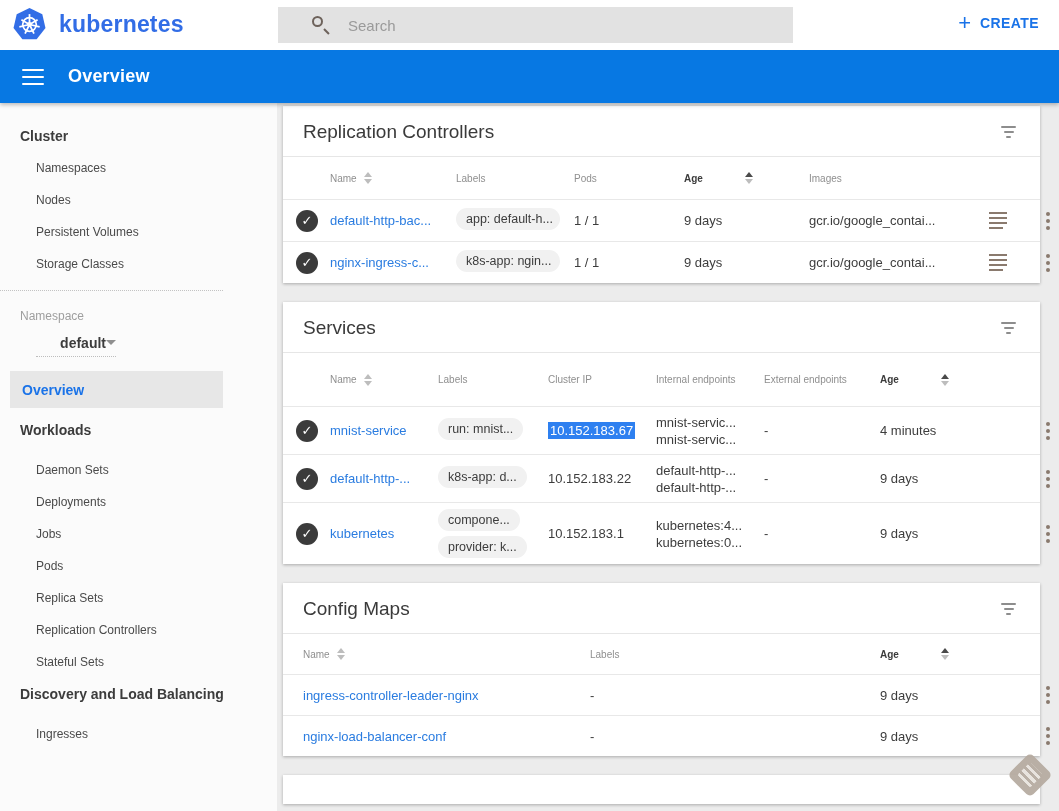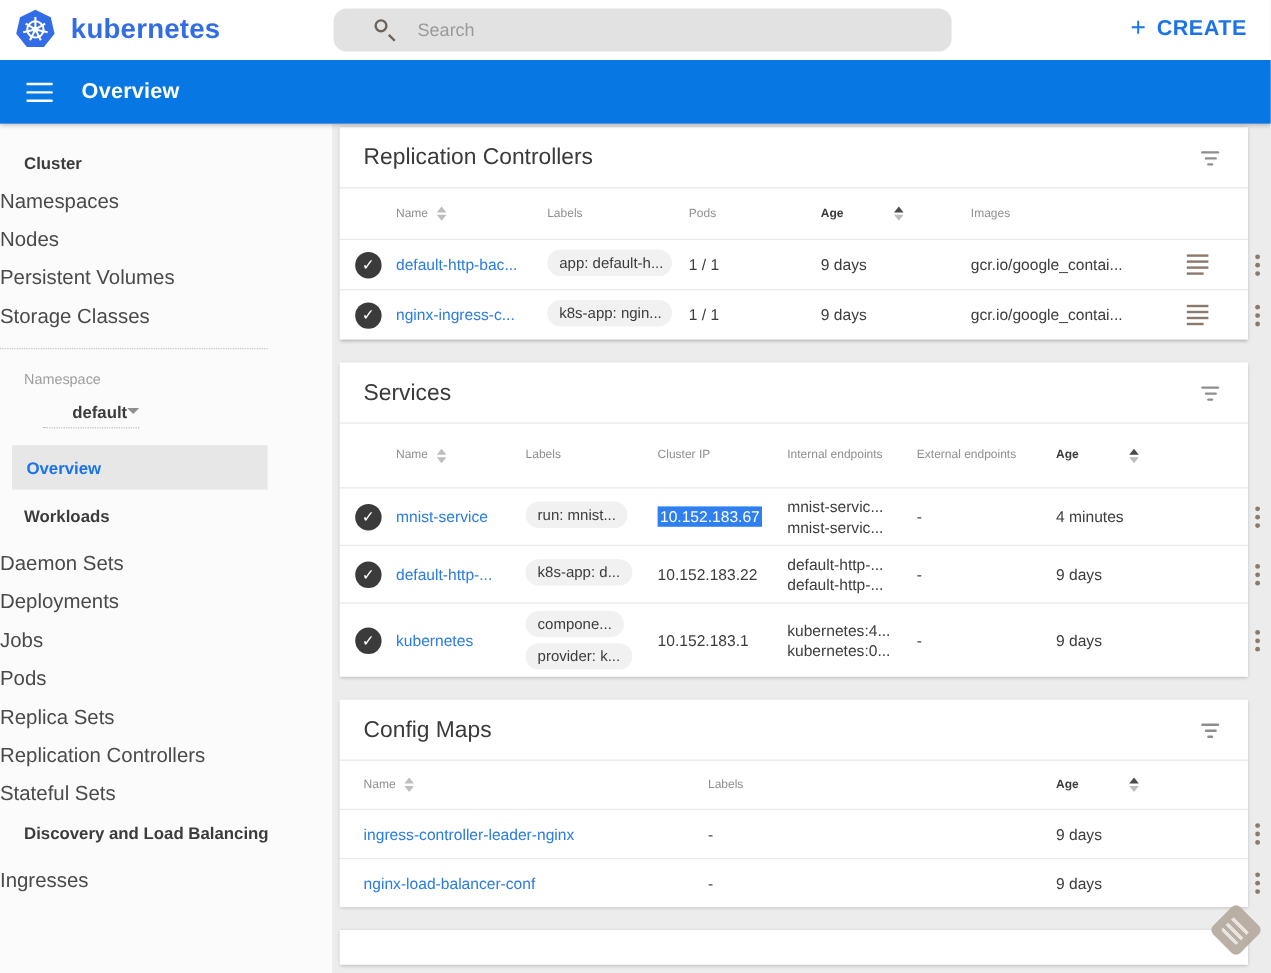--- a/index.html
+++ b/index.html
@@ -4,44 +4,44 @@
 <style>
   * { margin:0; padding:0; box-sizing:border-box; }
   html,body { width:1059px; height:811px; overflow:hidden; }
   body { font-family:"Liberation Sans", sans-serif; background:#ececec; color:#3d3d3d; }
 
   
   .top-header { position:relative; height:50px; background:#ffffff; z-index:30; }
   .brand { position:absolute; left:12px; top:7px; display:flex; align-items:center; gap:12px; }
   .brand-logo { width:35px; height:35px; display:block; }
   .brand-name { font-size:23px; font-weight:bold; color:#326de6; letter-spacing:.2px; }
-  .search-box { position:absolute; left:278px; top:7px; width:515px; height:36px; background:#e2e2e2; display:flex; align-items:center;border-radius:11px; }
+  .search-box { position:absolute; left:278px; top:7px; width:515px; height:36px; background:#e2e2e2; display:flex; align-items:center; }
   .search-icon { margin-left:34px; width:18px; height:18px; position:relative; flex:none; }
   .search-icon .lens { position:absolute; left:0; top:0; width:11px; height:11px; border:2px solid #6d625b; border-radius:50%; }
   .search-icon .handle { position:absolute; left:12px; top:12px; width:7px; height:2px; background:#6d625b; transform:rotate(45deg); transform-origin:left center; }
   .search-input { flex:1; border:none; outline:none; background:transparent; margin-left:18px; font-size:15px; color:#424242; font-family:"Liberation Sans", sans-serif; }
   .search-input::placeholder { color:#9a9a9a; }
   .create-btn { position:absolute; right:20px; top:12px; display:flex; align-items:center; gap:9px; color:#1a73e8; cursor:pointer; }
   .create-plus { font-size:22px; line-height:22px; font-weight:normal; }
-  .create-label { font-size:18px; font-weight:bold; letter-spacing:.4px; }
+  .create-label { font-size:14px; font-weight:bold; letter-spacing:.4px; }
 
   
   .appbar { position:relative; height:53px; background:#0778e3; display:flex; align-items:center; z-index:25; box-shadow:0 2px 4px rgba(0,0,0,.25); }
   .hamburger { width:22px; height:16px; margin-left:22px; display:flex; flex-direction:column; justify-content:space-between; cursor:pointer; }
   .hamburger span { height:2px; background:#ffffff; border-radius:1px; }
   .appbar-title { margin-left:24px; color:#ffffff; font-size:18px; font-weight:bold; letter-spacing:.2px; }
 
   
   .content { display:flex; height:708px; }
   .sidebar { width:277px; flex:none; background:#fbfbfb; padding-top:17px; overflow:hidden; }
   .main { flex:1; background:#ececec; padding:3px 19px 0 6px; overflow:hidden; position:relative; }
 
   
   .nav-header { padding:0 0 0 20px; font-size:14px; font-weight:bold; color:#3c3c3c; height:32px; line-height:32px; }
-  .nav-item { height:32px; line-height:32px; font-size:17px; color:#4a4a4a; cursor:pointer; }
+  .nav-item { padding-left:36px; height:32px; line-height:32px; font-size:12px; color:#4a4a4a; cursor:pointer; }
   .nav-divider { border-bottom:1px dotted #c3c3c3; width:223px; margin:10px 0 12px 0; }
   .ns-label { padding-left:20px; font-size:12px; color:#9e9e9e; height:26px; line-height:26px; }
   .ns-select { margin-left:36px; width:80px; display:flex; align-items:center; justify-content:flex-end; height:28px; border-bottom:1px dotted #bdbdbd; cursor:pointer; }
   .ns-value { font-size:14px; font-weight:bold; color:#3c3c3c; }
   .ns-caret { width:0; height:0; border-left:5px solid transparent; border-right:5px solid transparent; border-top:5px solid #8f8f8f; }
   .nav-selected { margin:14px 0 6px 10px; width:213px; height:37px; background:#e7e7e7; display:flex; align-items:center; padding-left:12px; cursor:pointer; }
   .nav-selected span { color:#1a73e8; font-size:14px; font-weight:bold; }
   .nav-gap { height:8px; }
 
   

